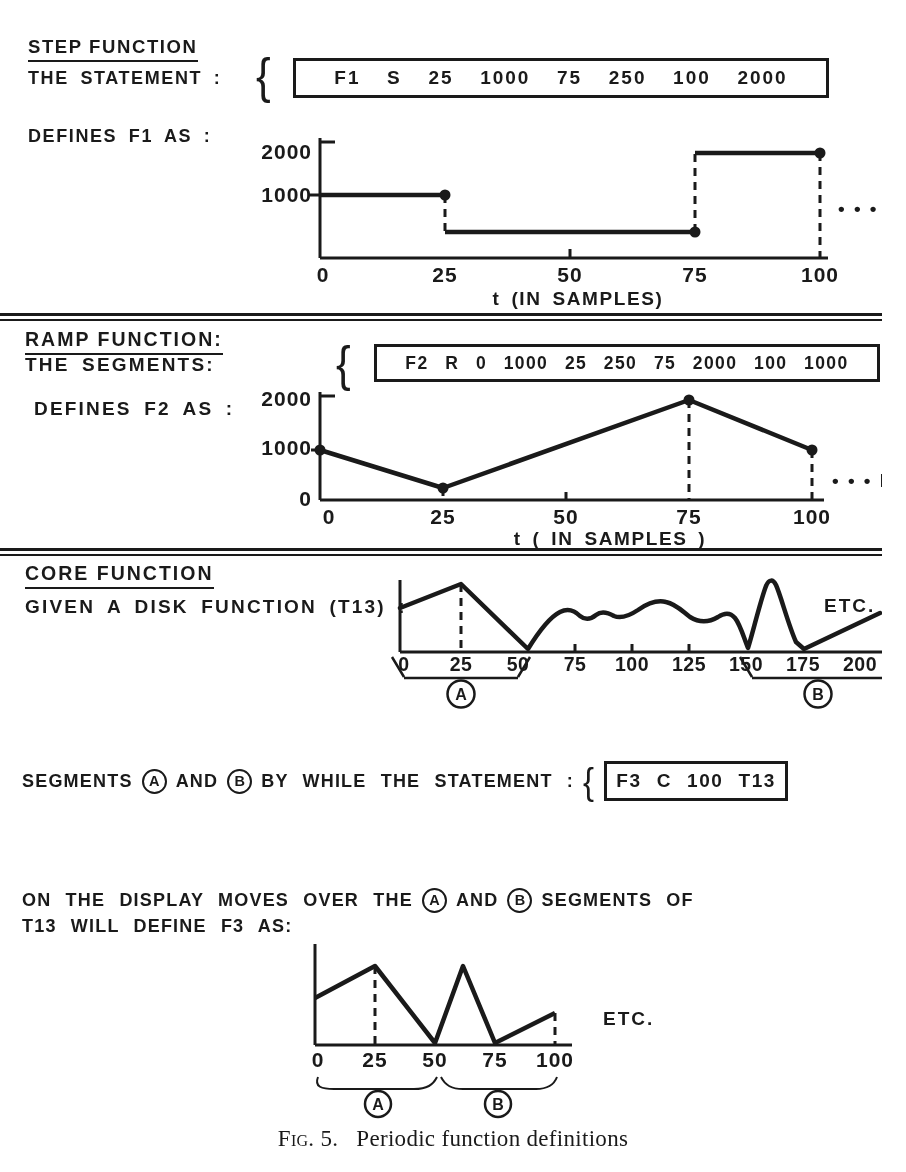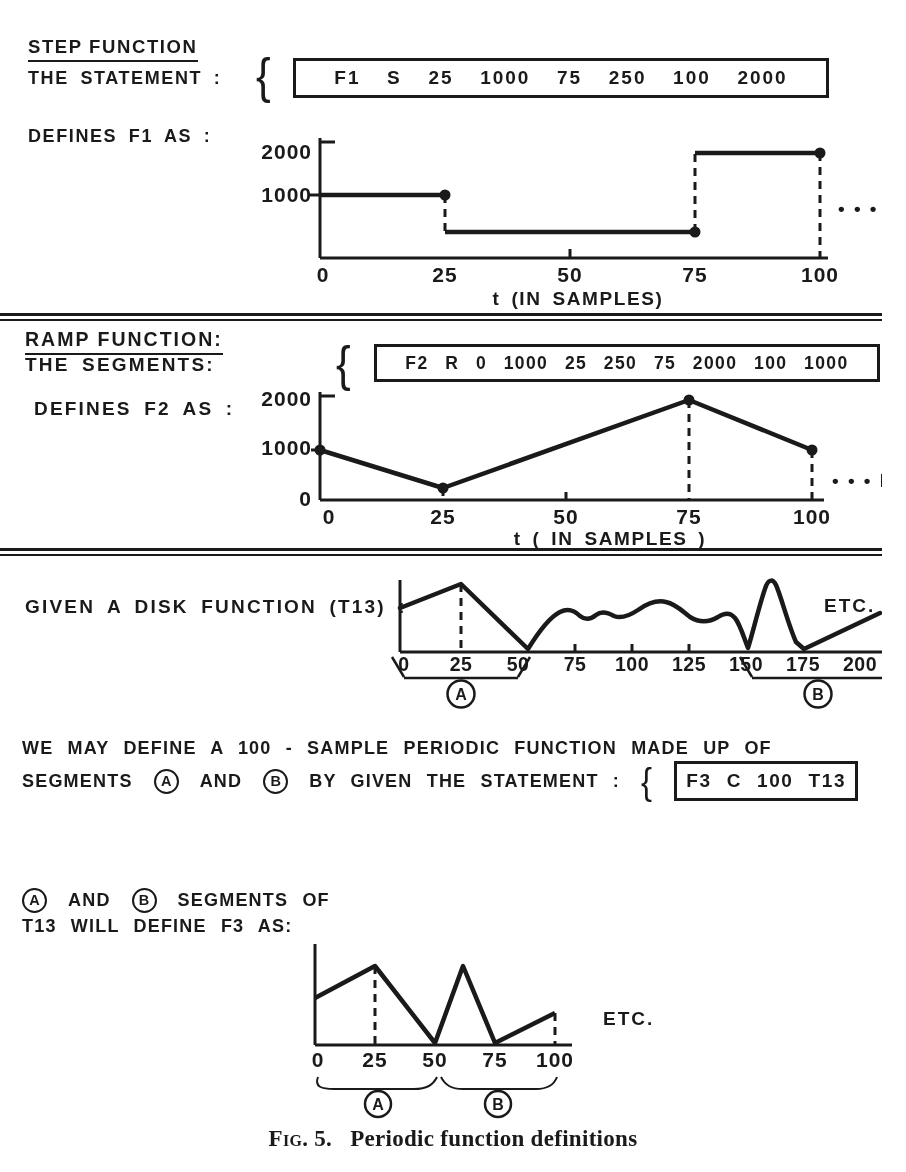--- a/index.html
+++ b/index.html
@@ -16,40 +16,40 @@
   .lbl-lg { font-size:19px; letter-spacing:2.2px; word-spacing:5px; }
   .brace { font-size:44px; font-weight:400; line-height:1; transform:scaleY(1.12); transform-origin:top; }
   .stmt-box {
     border:3px solid var(--ink); display:flex; align-items:center;
     justify-content:space-around; padding:0 25px; box-sizing:border-box;
     font-size:19px; letter-spacing:2px; white-space:nowrap;
   }
   .stmt-box.dense { font-size:17.5px; letter-spacing:1.4px; padding:0 20px; }
   .rule { left:0; width:906px; height:8px; border-top:3.5px solid var(--ink); border-bottom:2.6px solid var(--ink); box-sizing:border-box; }
   .para { font-size:18px; letter-spacing:1.2px; word-spacing:8px; white-space:nowrap; }
-  .para-row { display:flex; align-items:center; column-gap:21px; }
+  .para-row { display:flex; align-items:center; column-gap:9px; }
   .badge {
     display:inline-flex; align-items:center; justify-content:center;
     width:25px; height:25px; border:2.6px solid var(--ink); border-radius:50%;
     font-size:14.5px; letter-spacing:0; box-sizing:border-box; flex:0 0 auto;
   }
   .inline-box {
     border:3px solid var(--ink); display:inline-flex; column-gap:15px;
     padding:6px 9px; font-size:19px; letter-spacing:1.6px; white-space:nowrap;
   }
   .brace-sm { font-size:33px; font-weight:400; line-height:1; transform:scaleY(1.1); }
   svg { color:var(--ink); overflow:visible; }
   svg text { font-family:"Liberation Sans", sans-serif; font-weight:700; fill:currentColor; }
   .tick text { font-size:21px; letter-spacing:1px; }
   .tick-sm text { font-size:19.5px; letter-spacing:0.5px; }
   text.etc { font-size:19px; letter-spacing:2px; }
   text.axis-title { font-size:19px; letter-spacing:1.6px; word-spacing:4px; }
   text.seg { font-size:16px; }
   .caption { left:0; top:1126px; width:906px; text-align:center;
-    font-family:"Liberation Serif", serif; font-weight:700; font-size:23px; letter-spacing:0.3px; }
+    font-family:"Liberation Serif", serif; font-weight:400; font-size:23px; letter-spacing:0.3px; }
   .caption .fig { font-variant:small-caps; margin-right:18px; }
 </style>
 </head>
 <body>
 
 <div class="page">
 
   <div class="abs" style="left:28px;top:36px">
     <span class="title">STEP FUNCTION</span>
   </div>
@@ -147,20 +147,23 @@
       <text x="316" y="138" text-anchor="middle">50</text>
       <text x="439" y="138" text-anchor="middle">75</text>
       <text x="562" y="138" text-anchor="middle">100</text>
     </g>
     <text class="etc" x="582" y="101">• • • ETC.</text>
     <text class="axis-title" x="360" y="159" text-anchor="middle">t ( IN SAMPLES )</text>
   </svg>
 
   <div class="abs rule" style="top:548px"></div>
 
+  <div class="abs" style="left:25px;top:562px">
+    <span class="title title-lg">CORE FUNCTION</span>
+  </div>
   <div class="abs lbl lbl-lg" style="left:25px;top:596px">GIVEN A DISK FUNCTION (T13) :</div>
 
   <svg class="abs" style="left:388px;top:558px" width="518" height="158" viewBox="0 0 518 158">
     <g stroke="currentColor" stroke-width="3" fill="none">
       <path d="M12,22 V94"></path>
       <path d="M12,94 H496 M496,94 V85 M187,86 V94 M244,86 V94 M301,86 V94"></path>
     </g>
     <path stroke="currentColor" stroke-width="4.5" fill="none" stroke-linejoin="round" stroke-linecap="round" d="M12,50 L73,26 L140,91
          C148,78 160,60 172,54 C180,50 186,52 192,58 C197,62 202,62 208,57
          C213,53 219,54 226,58 C233,61 241,58 250,52 C260,45 270,42 278,44
@@ -187,37 +190,37 @@
       <circle cx="73" cy="136" r="13.5" stroke="currentColor" stroke-width="2.5" fill="none"></circle>
       <text class="seg" x="73" y="142" text-anchor="middle">A</text>
     </g>
     <g>
       <circle cx="430" cy="136" r="13.5" stroke="currentColor" stroke-width="2.5" fill="none"></circle>
       <text class="seg" x="430" y="142" text-anchor="middle">B</text>
     </g>
     <text class="etc" x="436" y="54">ETC.</text>
   </svg>
 
-  <div class="abs para" style="left:22px;top:738px">WE MAY DEFINE A 100 - SAMPLE PERIODIC FUNCTION MADE UP OF</div>
   <div class="abs para para-row" style="left:22px;top:761px;height:40px">
     <span>SEGMENTS</span>
     <span class="badge">A</span>
     <span>AND</span>
     <span class="badge">B</span>
-    <span>BY GIVEN THE STATEMENT :</span>
+    <span>BY WHILE THE STATEMENT :</span>
     <span class="brace-sm">{</span>
     <span class="inline-box">
       <span>F3</span>
       <span>C</span>
       <span>100</span>
       <span>T13</span>
     </span>
   </div>
 
   <div class="abs para para-row" style="left:22px;top:886px;height:28px">
+    <span>ON THE DISPLAY MOVES OVER THE</span>
     <span class="badge">A</span>
     <span>AND</span>
     <span class="badge">B</span>
     <span>SEGMENTS OF</span>
   </div>
   <div class="abs para" style="left:22px;top:916px">T13 WILL DEFINE F3 AS:</div>
 
   <svg class="abs" style="left:300px;top:936px" width="400" height="182" viewBox="0 0 400 182">
     <g stroke="currentColor" stroke-width="3" fill="none">
       <path d="M15,8 V109"></path>

